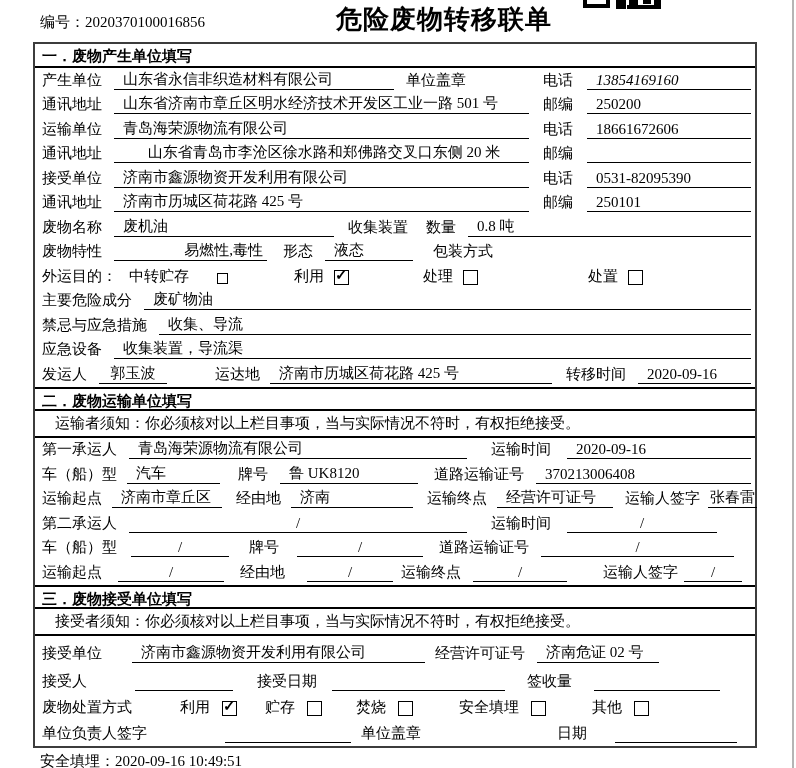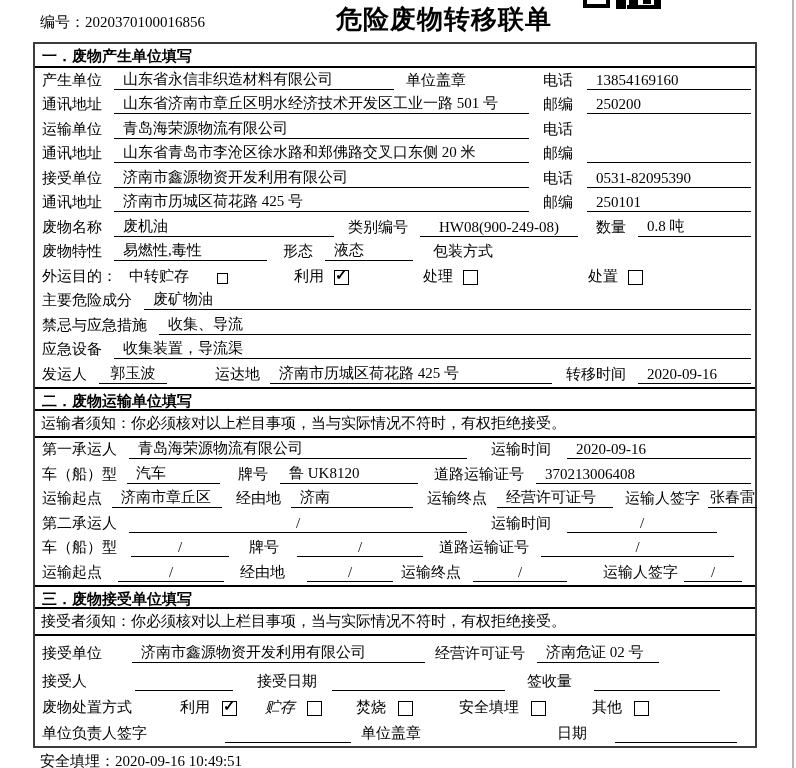--- a/index.html
+++ b/index.html
@@ -10,21 +10,21 @@
   .doc-title{position:absolute;left:92px;right:0;top:2px;text-align:center;
        font-family:"Liberation Sans","DejaVu Sans",sans-serif;font-weight:bold;font-size:26px;letter-spacing:1px;}
   .qr{position:absolute;left:583px;top:0;width:78px;height:9px;}
   .qr .b{position:absolute;background:#000;}
   .qr .hollow{position:absolute;left:0;top:0;width:19px;height:4px;border:4px solid #000;border-top:none;background:#fff;}
   .edge-line{position:absolute;left:792px;top:0;width:2px;height:768px;background:#b5b5b5;}
   .form{position:absolute;left:33px;top:42px;width:720px;border:2px solid #3c3c3c;background:#fff;}
   .sec-h{height:24px;box-sizing:border-box;padding:3px 0 0 7px;font-family:"Liberation Sans","DejaVu Sans",sans-serif;
        font-weight:bold;font-size:15px;border-bottom:2px solid #000;}
   .sec-h.mid{border-top:2px solid #000;}
-  .notice{height:27px;box-sizing:border-box;display:flex;align-items:center;padding-left:6px;border-bottom:2px solid #000;}
+  .notice{height:27px;box-sizing:border-box;display:flex;align-items:center;padding-left:20px;border-bottom:2px solid #000;}
   .row{display:flex;align-items:flex-end;height:24.5px;box-sizing:border-box;padding:0 0 3px 7px;}
   .row.t30{height:30px;}.row.t28{height:28px;}.row.t26{height:26px;}
   .lbl{white-space:nowrap;flex:none;}
   .val{border-bottom:1.3px solid #000;white-space:nowrap;box-sizing:border-box;
        text-align:left;padding:0 4px 0 9px;flex:none;min-height:18px;}
   .val.c{text-align:center;padding:0 4px;}
   .fill{flex:1 1 auto;margin-right:4px;}
   .main{width:501px;flex:none;display:flex;align-items:flex-end;}
   .cb{display:inline-block;width:13px;height:13px;border:1.5px solid #000;position:relative;
       flex:none;margin-bottom:1px;background:#fff;}
@@ -55,44 +55,45 @@
 
   <div class="sec-h">一．废物产生单位填写</div>
 
   <div class="row">
     <div class="main">
       <span class="lbl">产生单位</span>
       <span class="val" style="width:280px;margin-left:12px;">山东省永信非织造材料有限公司</span>
       <span class="lbl" style="margin-left:12px;">单位盖章</span>
     </div>
     <span class="lbl">电话</span>
-    <span class="val fill" style="margin-left:14px;">13854169160</span>
+    <span class="val fill" style="margin-left:14px;font-style:italic;">13854169160</span>
   </div>
 
   <div class="row">
     <div class="main">
       <span class="lbl">通讯地址</span>
       <span class="val fill" style="margin-left:12px;margin-right:14px;">山东省济南市章丘区明水经济技术开发区工业一路 501 号</span>
     </div>
     <span class="lbl">邮编</span>
     <span class="val fill" style="margin-left:14px;">250200</span>
   </div>
 
   <div class="row">
     <div class="main">
       <span class="lbl">运输单位</span>
       <span class="val fill" style="margin-left:12px;margin-right:14px;">青岛海荣源物流有限公司</span>
     </div>
     <span class="lbl">电话</span>
+    <span class="val fill" style="margin-left:14px;">18661672606</span>
   </div>
 
   <div class="row">
     <div class="main">
       <span class="lbl">通讯地址</span>
-      <span class="val fill" style="margin-left:12px;margin-right:14px;">山东省青岛市李沧区徐水路和郑佛路交叉口东侧 20 米</span>
+      <span class="val fill" style="margin-left:12px;margin-right:14px;text-align:center;">山东省青岛市李沧区徐水路和郑佛路交叉口东侧 20 米</span>
     </div>
     <span class="lbl">邮编</span>
     <span class="val fill" style="margin-left:14px;"></span>
   </div>
 
   <div class="row">
     <div class="main">
       <span class="lbl">接受单位</span>
       <span class="val fill" style="margin-left:12px;margin-right:14px;">济南市鑫源物资开发利用有限公司</span>
     </div>
@@ -105,29 +106,28 @@
       <span class="lbl">通讯地址</span>
       <span class="val fill" style="margin-left:12px;margin-right:14px;">济南市历城区荷花路 425 号</span>
     </div>
     <span class="lbl">邮编</span>
     <span class="val fill" style="margin-left:14px;">250101</span>
   </div>
 
   <div class="row">
     <span class="lbl">废物名称</span>
     <span class="val" style="width:220px;margin-left:12px;">废机油</span>
-    <span class="lbl" style="margin-left:14px;">类别编号</span>
-    <span class="val c" style="width:158px;margin-left:12px;">HW08(900-249-08)</span>
+    <span class="lbl" style="margin-left:14px;">收集装置</span>
     <span class="lbl" style="margin-left:18px;">数量</span>
     <span class="val fill" style="margin-left:12px;">0.8 吨</span>
   </div>
 
   <div class="row">
     <span class="lbl">废物特性</span>
-    <span class="val" style="width:153px;margin-left:12px;">易燃性,毒性</span>
+    <span class="val" style="width:153px;margin-left:12px;text-align:right;">易燃性,毒性</span>
     <span class="lbl" style="margin-left:16px;text-align:right;">形态</span>
     <span class="val" style="width:88px;margin-left:12px;">液态</span>
     <span class="lbl" style="margin-left:20px;">包装方式</span>
   </div>
 
   <div class="row">
     <span class="lbl">外运目的：</span>
     <span class="opt" style="margin-left:12px;">
       <span class="lbl">中转贮存</span>
       <span class="cb small" style="margin-left:28px;"></span>
@@ -245,21 +245,21 @@
     <span class="lbl" style="margin-left:22px;">签收量</span>
     <span class="val" style="width:126px;margin-left:22px;"></span>
   </div>
 
   <div class="row t26">
     <span class="lbl">废物处置方式</span>
     <span class="opt" style="margin-left:48px;">
       <span class="lbl">利用</span>
       <span class="cb checked" style="margin-left:12px;"></span>
     </span>
-    <span class="opt" style="margin-left:28px;font-style:italic;">
+    <span class="opt" style="margin-left:28px;">
       <span class="lbl">贮存</span>
       <span class="cb" style="margin-left:12px;"></span>
     </span>
     <span class="opt" style="margin-left:34px;">
       <span class="lbl">焚烧</span>
       <span class="cb" style="margin-left:12px;"></span>
     </span>
     <span class="opt" style="margin-left:46px;">
       <span class="lbl">安全填埋</span>
       <span class="cb" style="margin-left:12px;"></span>

